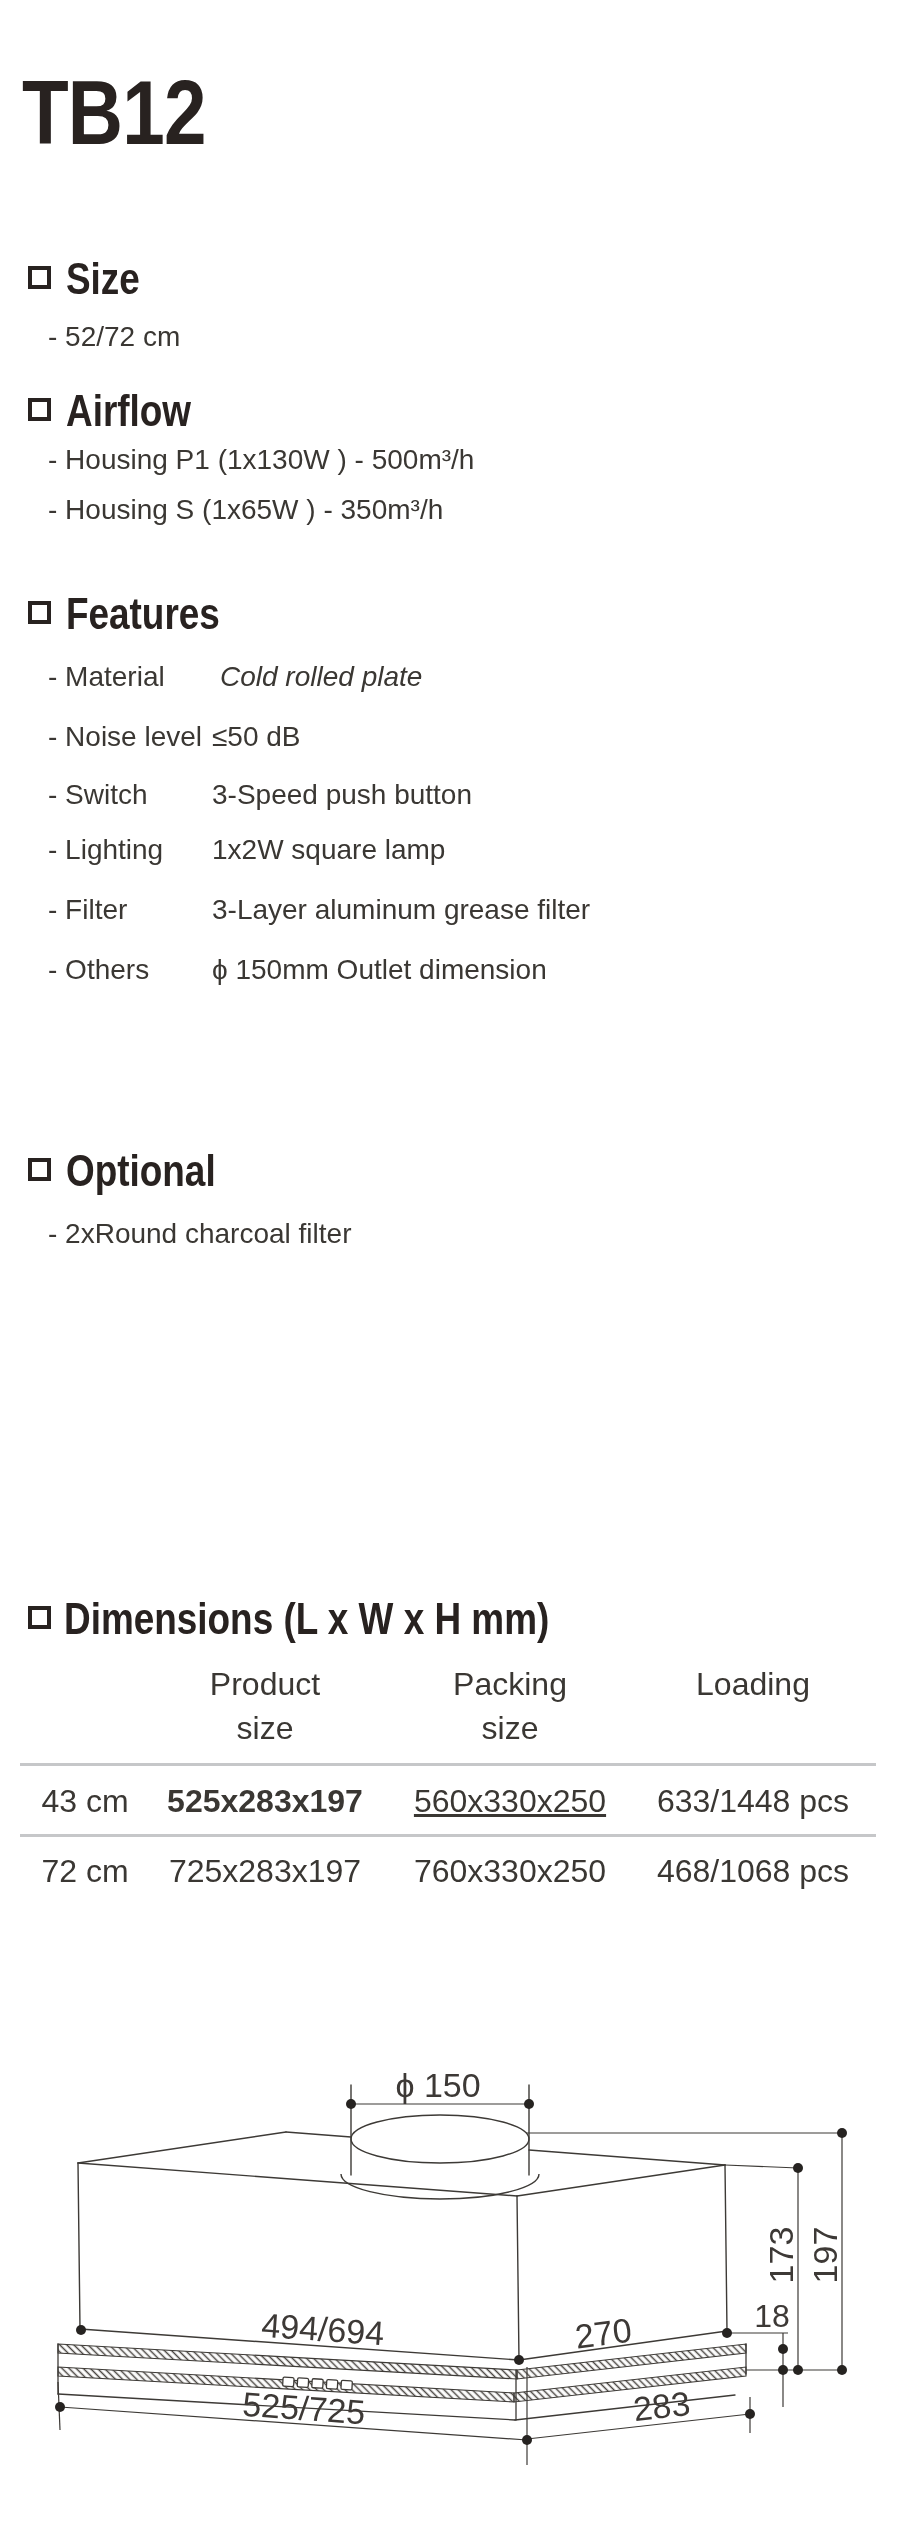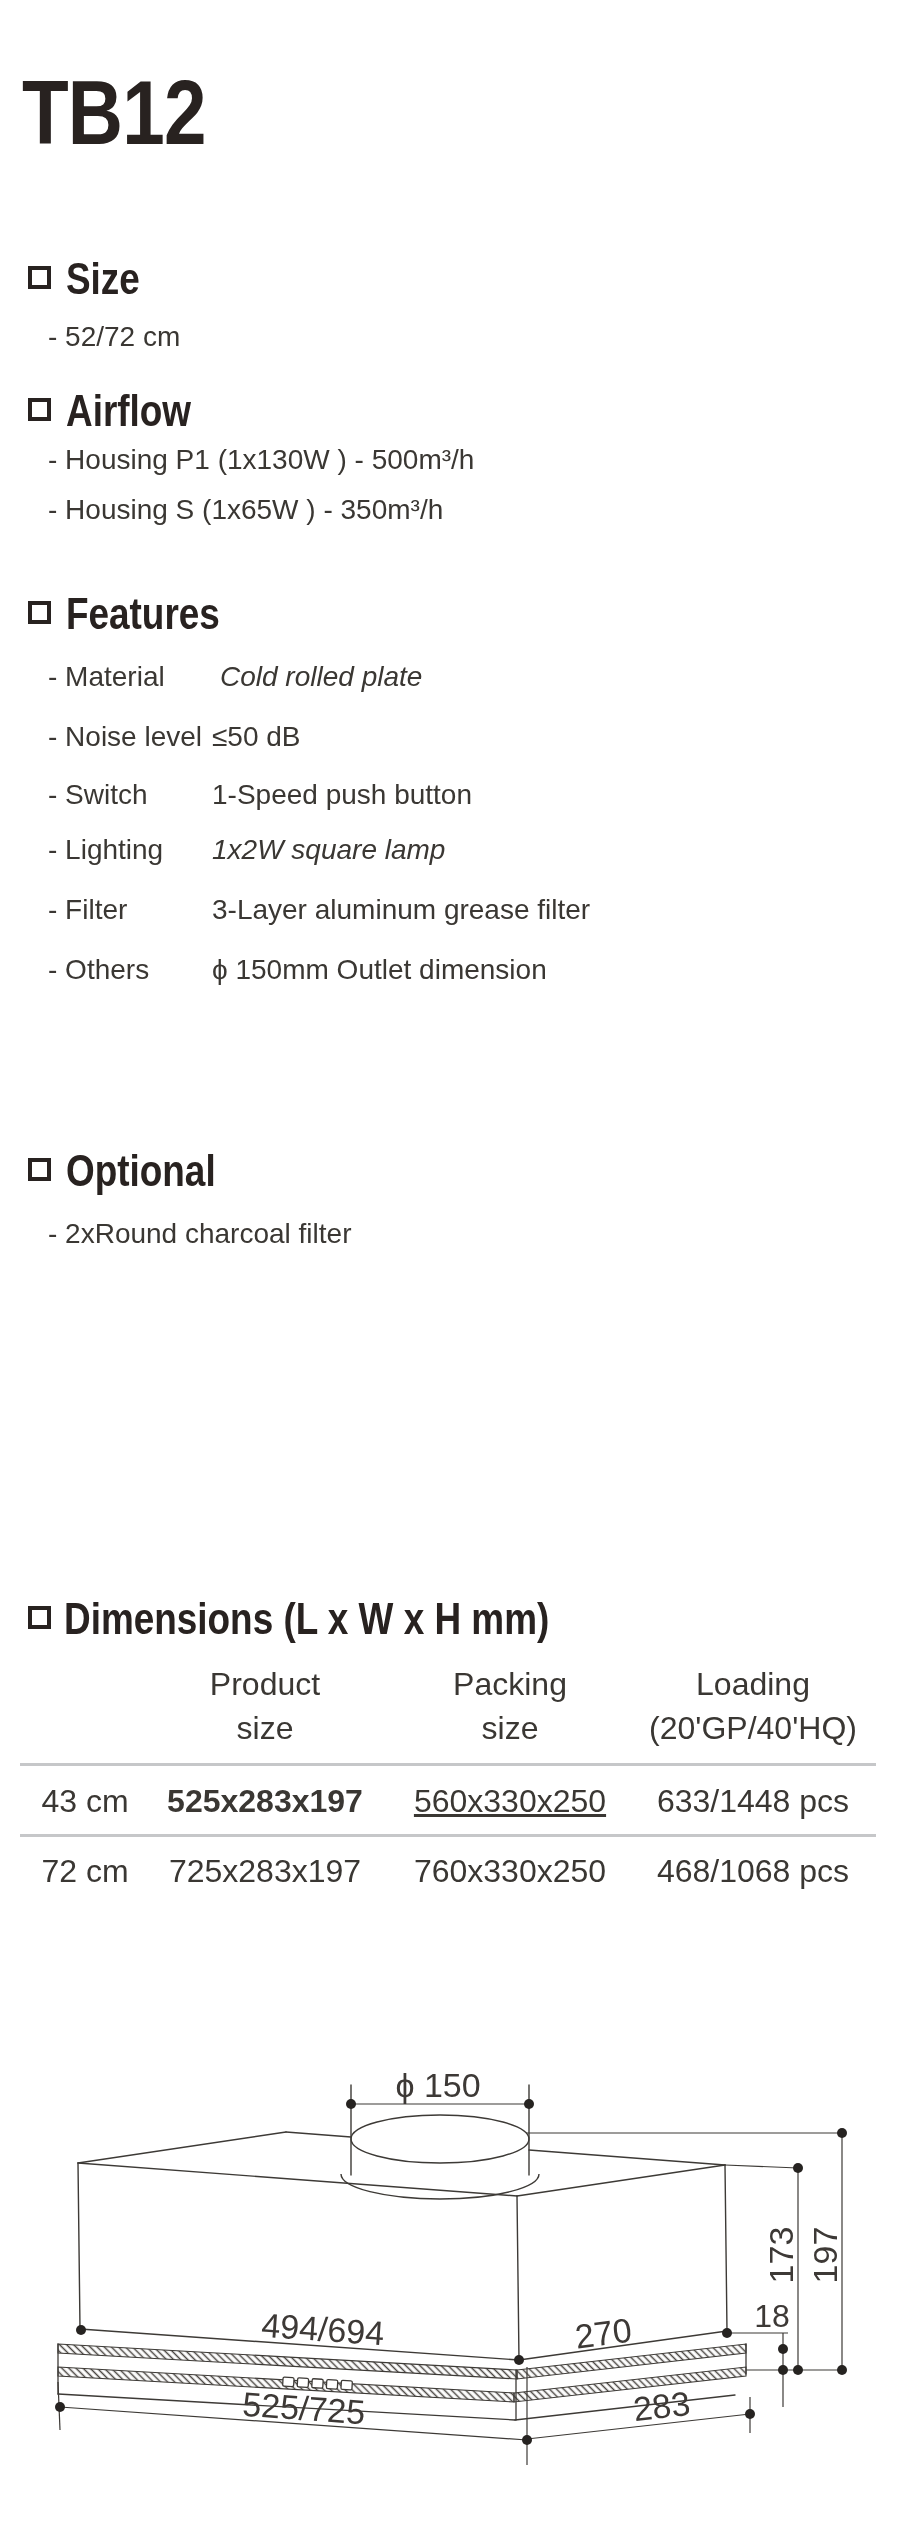--- a/index.html
+++ b/index.html
@@ -45,23 +45,23 @@
   <div class="abs item" style="left:48px; top:449px;">- Housing S (1x65W ) - 350m³/h</div>
 
   <div class="bullet" style="left:28px; top:554px;"></div>
   <div class="abs sec-head" style="left:66px; top:544px;">Features</div>
 
   <div class="abs feat-label" style="left:48px;  top:616px;">- Material</div>
   <div class="abs feat-value" style="left:220px; top:616px;font-style:italic;">Cold rolled plate</div>
   <div class="abs feat-label" style="left:48px;  top:676px;">- Noise level</div>
   <div class="abs feat-value" style="left:212px; top:676px;">≤50 dB</div>
   <div class="abs feat-label" style="left:48px;  top:734px;">- Switch</div>
-  <div class="abs feat-value" style="left:212px; top:734px;">1-Speed push button</div>
+  <div class="abs feat-value" style="left:212px; top:734px;">3-Speed push button</div>
   <div class="abs feat-label" style="left:48px;  top:789px;">- Lighting</div>
-  <div class="abs feat-value" style="left:212px; top:789px;font-style:italic;">1x2W square lamp</div>
+  <div class="abs feat-value" style="left:212px; top:789px;">1x2W square lamp</div>
   <div class="abs feat-label" style="left:48px;  top:849px;">- Filter</div>
   <div class="abs feat-value" style="left:212px; top:849px;">3-Layer aluminum grease filter</div>
   <div class="abs feat-label" style="left:48px;  top:909px;">- Others</div>
   <div class="abs feat-value" style="left:212px; top:909px;">ϕ 150mm Outlet dimension</div>
 
   <div class="bullet" style="left:28px; top:1111px;"></div>
   <div class="abs sec-head" style="left:66px; top:1101px;">Optional</div>
   <div class="abs item" style="left:48px; top:1173px;">- 2xRound charcoal filter</div>
 
   <div class="bullet" style="left:28px; top:1559px;"></div>
@@ -71,21 +71,20 @@
     <div class="abs th-cell" style="left:165px; top:1615px; width:200px;">
       <div>Product</div>
       <div>size</div>
     </div>
     <div class="abs th-cell" style="left:410px; top:1615px; width:200px;">
       <div>Packing</div>
       <div>size</div>
     </div>
     <div class="abs th-cell" style="left:622px; top:1615px; width:262px;">
       <div>Loading</div>
-      <div>(20'GP/40'HQ)</div>
     </div>
 
     <div class="rule" style="left:20px; top:1716px; width:856px;"></div>
 
     <div>
       <div class="abs td-cell" style="left:25px;  top:1738px; width:120px;">43 cm</div>
       <div class="abs td-cell" style="left:165px; top:1738px; width:200px;font-weight:bold;">525x283x197</div>
       <div class="abs td-cell" style="left:410px; top:1738px; width:200px;text-decoration:underline;">560x330x250</div>
       <div class="abs td-cell" style="left:622px; top:1738px; width:262px;">633/1448 pcs</div>
     </div>

